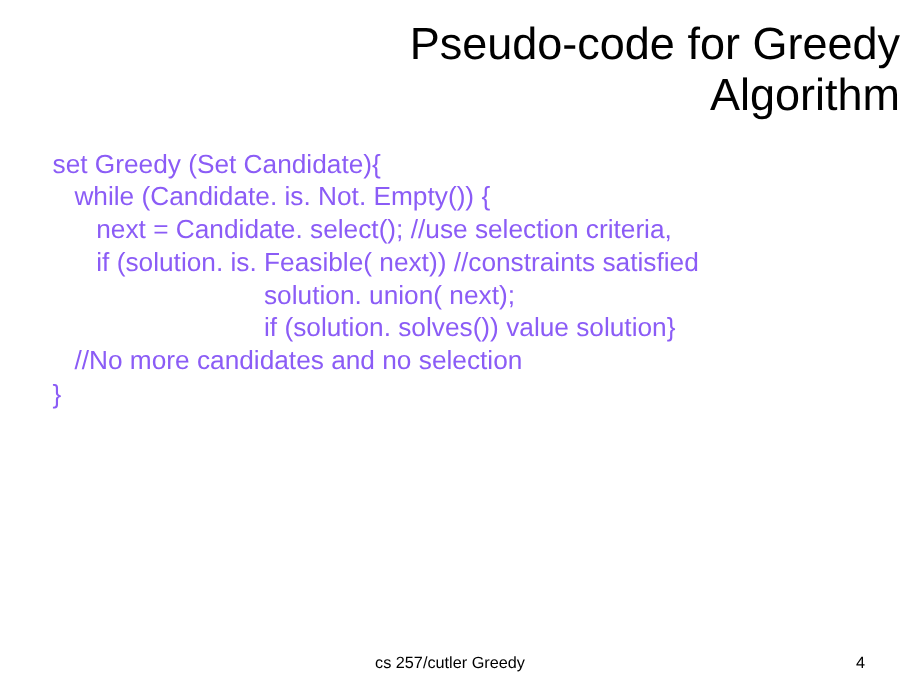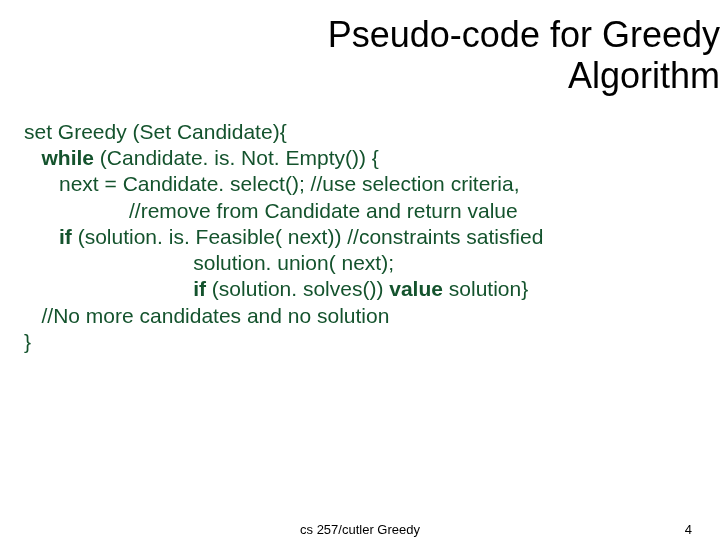--- a/index.html
+++ b/index.html
@@ -15,28 +15,28 @@
   .title {
     text-align: right;
     font-size: 36px;
     font-weight: normal;
     margin-top: 14px;
     margin-bottom: 22px;
     line-height: 1.15;
     color: #000;
   }
   .content {
-    margin-left: 24px;
+    margin-left: 42px;
     margin-right: 20px;
     font-size: 21px;
     line-height: 1.25;
-    color: #14532d;
+    color: #8b5cf6;
   }
   .line { white-space: pre; }
-  .bold { font-weight: bold; }
+  .bold { font-weight: normal; }
   .footer {
     position: absolute;
     bottom: 18px;
     left: 0;
     width: 100%;
     font-size: 13px;
     color: #000;
   }
   .footer-center {
     position: absolute;
@@ -53,24 +53,23 @@
 
 <div class="title">
   <span>Pseudo-code for Greedy</span><br>
   <span>Algorithm</span>
 </div>
 
 <div class="content">
   <div class="line">set Greedy (Set Candidate){</div>
   <div class="line"><span>   </span><span class="bold">while</span><span> (Candidate. is. Not. Empty()) {</span></div>
   <div class="line">      next = Candidate. select(); //use selection criteria,</div>
-  <div class="line">                  //remove from Candidate and return value</div>
   <div class="line"><span>      </span><span class="bold">if</span><span> (solution. is. Feasible( next)) //constraints satisfied</span></div>
   <div class="line">                             solution. union( next);</div>
   <div class="line"><span>                             </span><span class="bold">if</span><span> (solution. solves()) </span><span class="bold">value</span><span> solution}</span></div>
-  <div class="line">   //No more candidates and no solution</div>
+  <div class="line">   //No more candidates and no selection</div>
   <div class="line">}</div>
 </div>
 
 <div class="footer">
   <span class="footer-center">cs 257/cutler   Greedy</span>
   <span class="footer-right">4</span>
 </div>
 
 </body></html>

